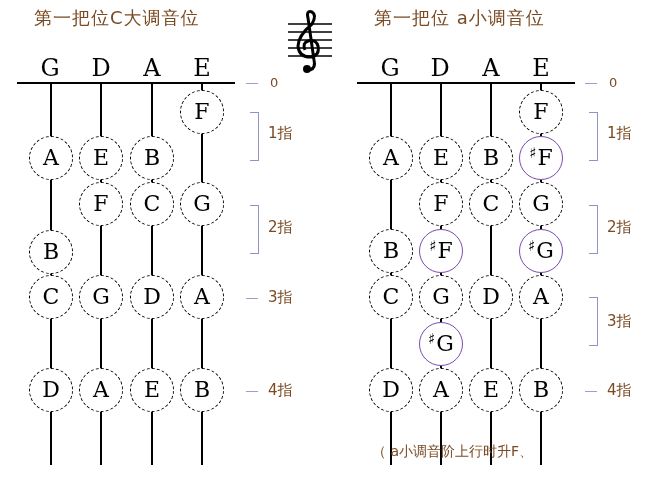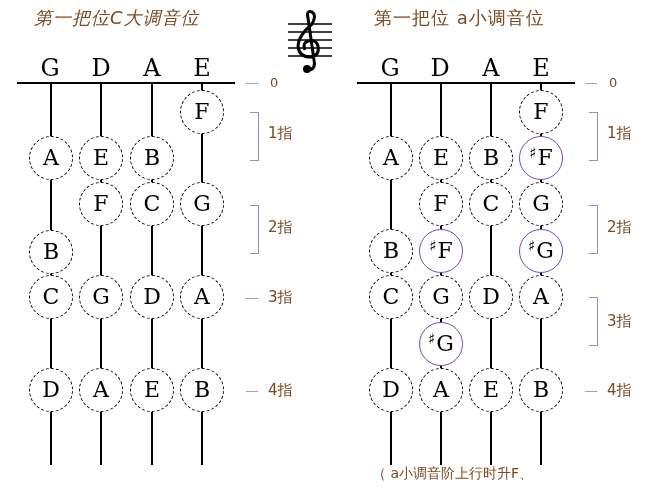--- a/index.html
+++ b/index.html
@@ -8,27 +8,27 @@
   .strname{position:absolute;top:54px;width:40px;margin-left:-20px;text-align:center;font-family:"DejaVu Serif",serif;font-size:24px;color:#000;}
   .nut{position:absolute;top:82px;height:2px;background:#000;}
   .string{position:absolute;width:2px;margin-left:-1px;background:#000;}
   .note{position:absolute;width:42px;height:42px;margin-left:-22px;margin-top:-22px;border:1.5px dashed #000;border-radius:50%;background:#fff;text-align:center;line-height:42px;font-family:"DejaVu Serif",serif;font-size:22px;color:#000;}
   .note.sharp{border:1.5px solid #7b4bb0;}
   .note .acc{font-size:15px;position:relative;top:-7px;margin-right:1px;}
   .tick{position:absolute;height:1px;width:12px;background:#9aa0c8;}
   .bracket{position:absolute;width:8px;border:1.5px solid #8f93c8;border-left:none;}
   .flabel{position:absolute;font-family:"DejaVu Sans",sans-serif;font-size:15px;color:#7a4a22;white-space:nowrap;}
   .zero{position:absolute;font-family:"DejaVu Sans",sans-serif;font-size:13px;color:#7a4a22;}
-  .note-text{position:absolute;left:372px;top:462px;font-family:"DejaVu Sans",sans-serif;font-size:14px;color:#7a4a22;white-space:nowrap;line-height:22px;}
+  .note-text{position:absolute;left:372px;top:440px;font-family:"DejaVu Sans",sans-serif;font-size:14px;color:#7a4a22;white-space:nowrap;line-height:22px;}
   .clef{position:absolute;left:286px;top:8px;width:48px;height:70px;}
 </style>
 </head>
 <body>
 
-<div class="title" style="left:34px;font-style:italic;">第一把位C大调音位</div>
+<div class="title" style="left:34px;">第一把位C大调音位</div>
 <div class="strname" style="left:50px;">G</div>
 <div class="strname" style="left:101px;">D</div>
 <div class="strname" style="left:152px;">A</div>
 <div class="strname" style="left:202px;">E</div>
 <div class="nut" style="left:17px;width:218px;"></div>
 <div class="string" style="left:51px;top:83px;height:382px;"></div>
 <div class="string" style="left:101px;top:83px;height:382px;"></div>
 <div class="string" style="left:152px;top:83px;height:382px;"></div>
 <div class="string" style="left:202px;top:83px;height:382px;"></div>
 

